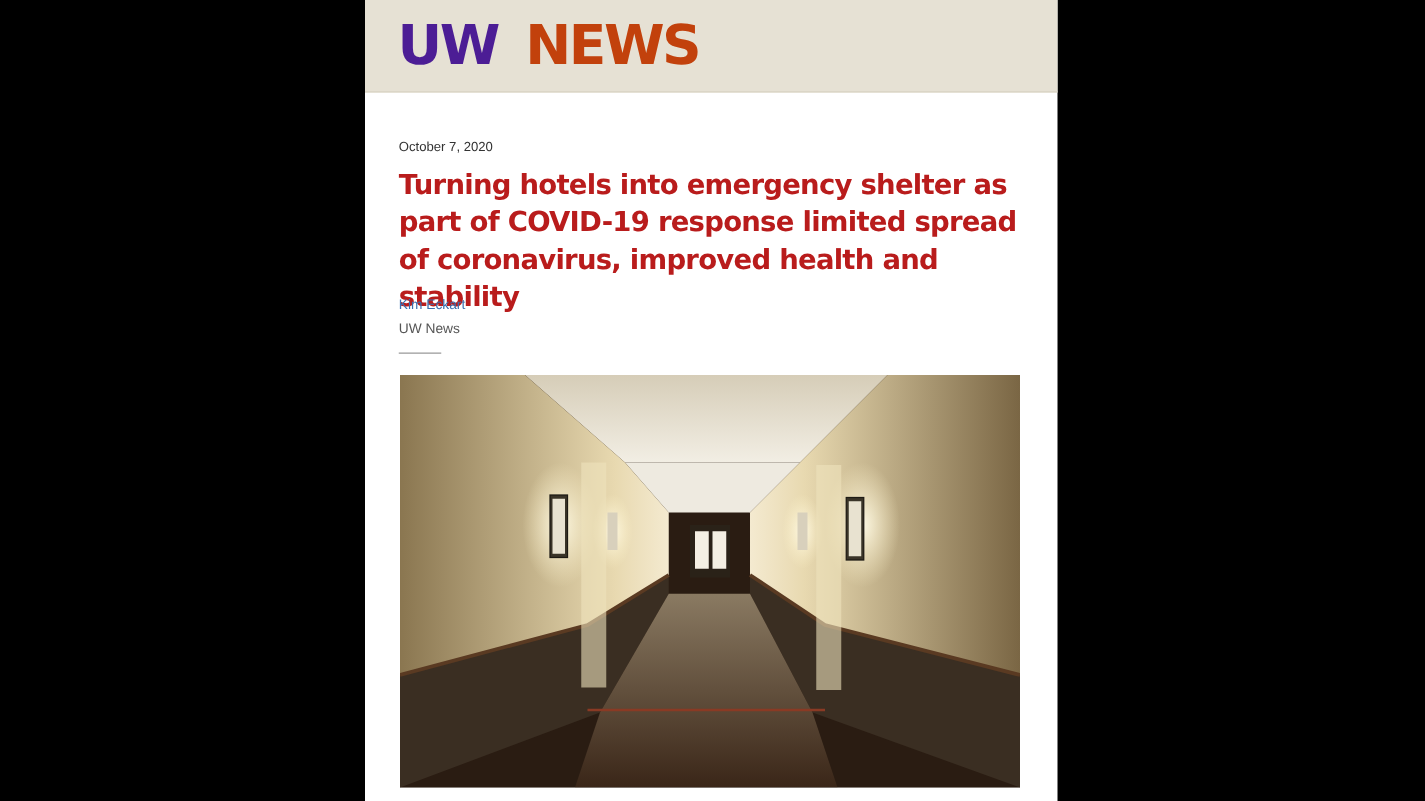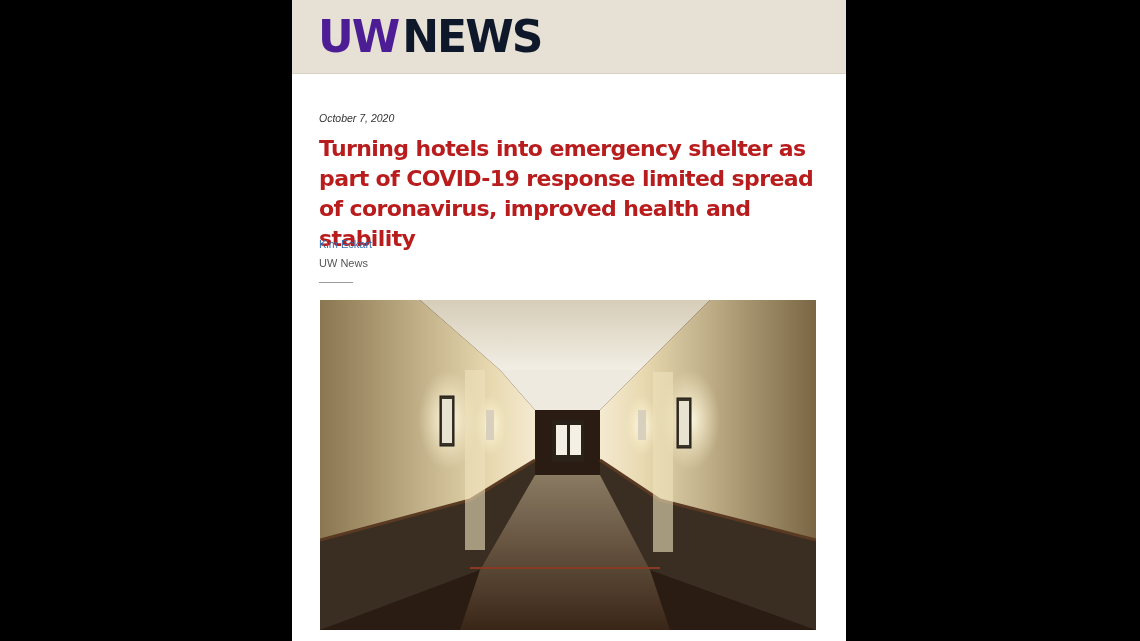--- a/index.html
+++ b/index.html
@@ -1,25 +1,25 @@
 <!DOCTYPE html>
 <html><head>
 <meta charset="utf-8">
 <style>
   html, body { margin:0; padding:0; }
   body { width:1140px; height:641px; background:#000; position:relative; overflow:hidden; font-family:"Liberation Sans", sans-serif; }
   .page { position:absolute; left:292px; top:0; width:554px; height:641px; background:#fff; }
   .masthead { position:absolute; left:0; top:0; width:554px; height:73px; background:#e6e1d4; border-bottom:1px solid #d8d2c2; }
   .logo { position:absolute; left:26px; top:12px; font-family:"DejaVu Sans", sans-serif; font-weight:bold; font-size:44px; letter-spacing:-2px; line-height:50px; }
   .logo .uw { color:#4c1d95; }
-  .logo .news { color:#0f172a; margin-left:4px; }
+  .logo .news { color:#c2410c; margin-left:22px; }
   .cats { position:absolute; left:27px; top:83px; font-size:9.5px; color:#8b7a56; white-space:nowrap; letter-spacing:0.1px; }
   .cats a { color:#8b7a56; text-decoration:underline; text-transform:uppercase; cursor:pointer; }
   .cats .sep { color:#a89c80; margin:0 6px; }
-  .date { position:absolute; left:27px; top:112px; font-size:10.5px; color:#333;font-style:italic; }
+  .date { position:absolute; left:27px; top:112px; font-size:10.5px; color:#333; }
   .headline { position:absolute; left:27px; top:134px; width:510px; font-family:"DejaVu Sans", sans-serif; font-weight:bold; font-size:22px; line-height:30px; color:#b91c1c; letter-spacing:-0.6px; margin:0; }
   .author { position:absolute; left:27px; top:238px; font-size:11px; color:#3a6fb0; cursor:pointer; }
   .org { position:absolute; left:27px; top:257px; font-size:11px; color:#555; }
   .rule { position:absolute; left:27px; top:282px; width:34px; height:1px; background:#999; }
   .photo { position:absolute; left:28px; top:300px; width:496px; height:330px; overflow:hidden; background:#2a1e14; }
 </style>
 </head>
 <body>
 
 <div class="page">

